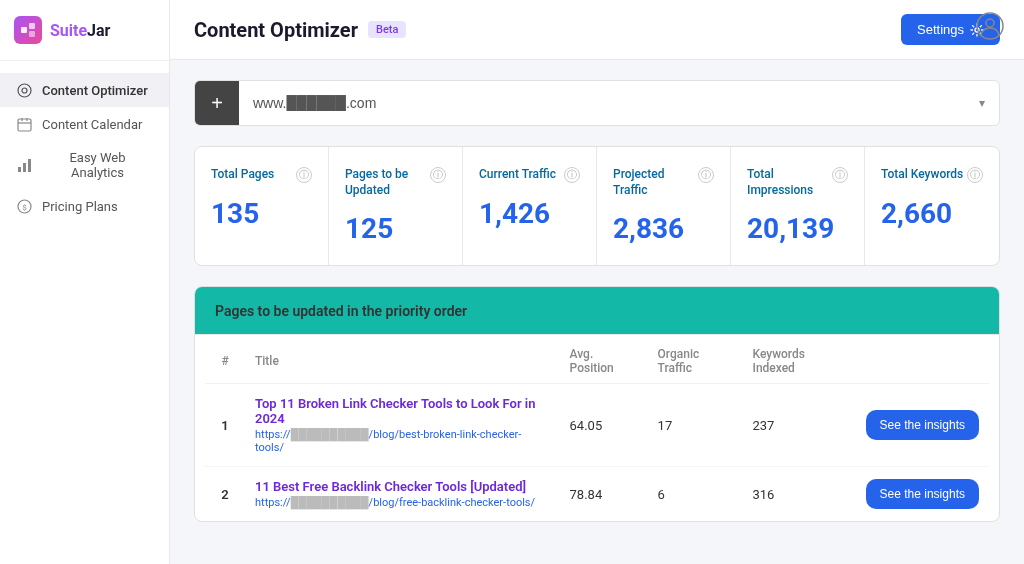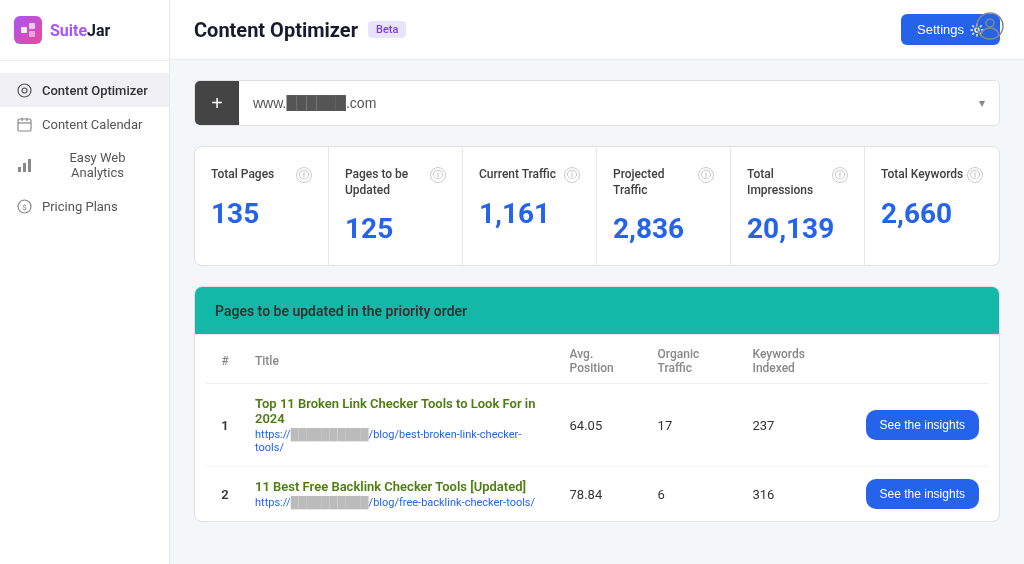--- a/index.html
+++ b/index.html
@@ -182,21 +182,21 @@
     }
     .stat-card:last-child { border-right: none; }
     .stat-header {
       display: flex;
       align-items: flex-start;
       justify-content: space-between;
       margin-bottom: 14px;
     }
     .stat-label {
       font-size: 12px;
-      color: #404040;
+      color: #0369a1;
       font-weight: 500;
       line-height: 1.3;
       max-width: 90px;
     }
     .stat-info {
       width: 16px;
       height: 16px;
       border: 1px solid #ccc;
       border-radius: 50%;
       display: flex;
@@ -257,21 +257,21 @@
       vertical-align: middle;
     }
     .row-num {
       text-align: center;
       color: #2563eb;
       font-weight: 600;
       font-size: 13px;
     }
     .cell-title {
       font-weight: 600;
-      color: #4d7c0f;
+      color: #6d28d9;
       font-size: 13px;
       margin-bottom: 2px;
     }
     .cell-url {
       font-size: 11px;
       color: #2563eb;
     }
     .cell-url span { color: #bbb; }
     .insights-btn {
       background: #2563eb;
@@ -392,21 +392,21 @@
           <span class="stat-label">Pages to be Updated</span>
           <span class="stat-info">ⓘ</span>
         </div>
         <div class="stat-value">125</div>
       </div>
       <div class="stat-card">
         <div class="stat-header">
           <span class="stat-label">Current Traffic</span>
           <span class="stat-info">ⓘ</span>
         </div>
-        <div class="stat-value">1,161</div>
+        <div class="stat-value">1,426</div>
       </div>
       <div class="stat-card">
         <div class="stat-header">
           <span class="stat-label">Projected Traffic</span>
           <span class="stat-info">ⓘ</span>
         </div>
         <div class="stat-value">2,836</div>
       </div>
       <div class="stat-card">
         <div class="stat-header">

